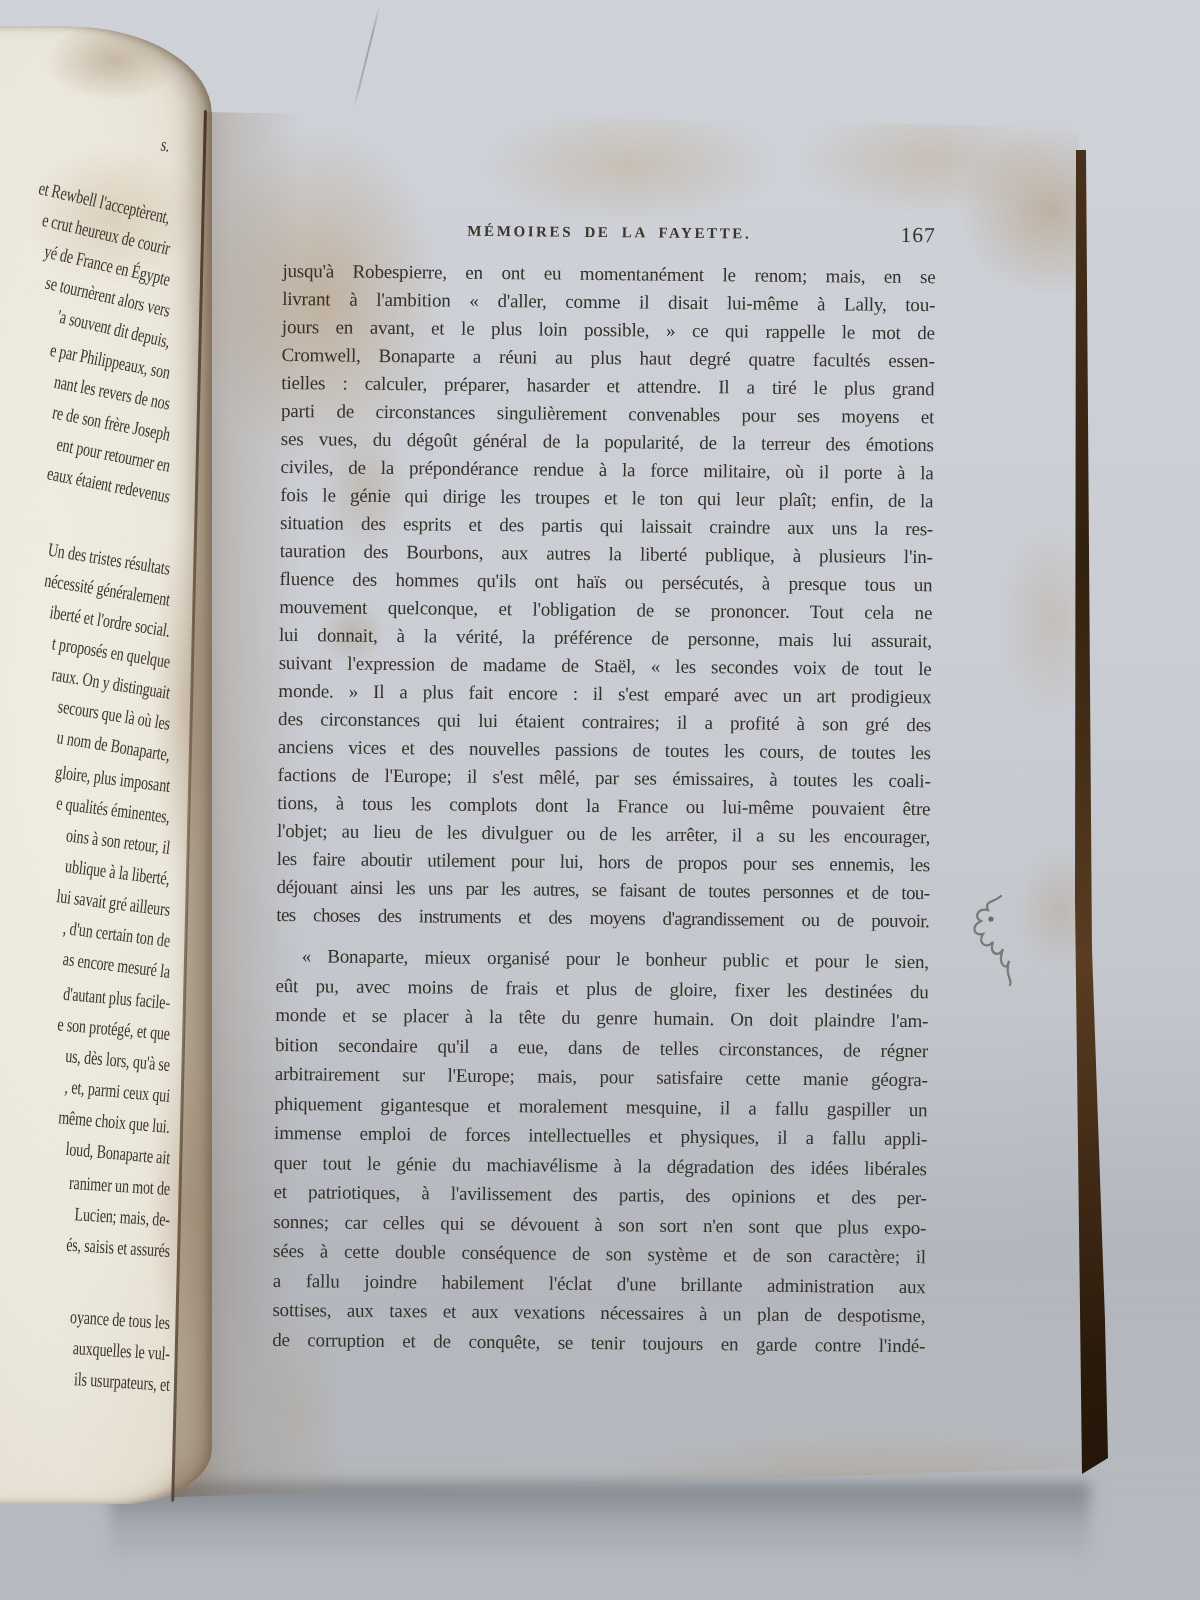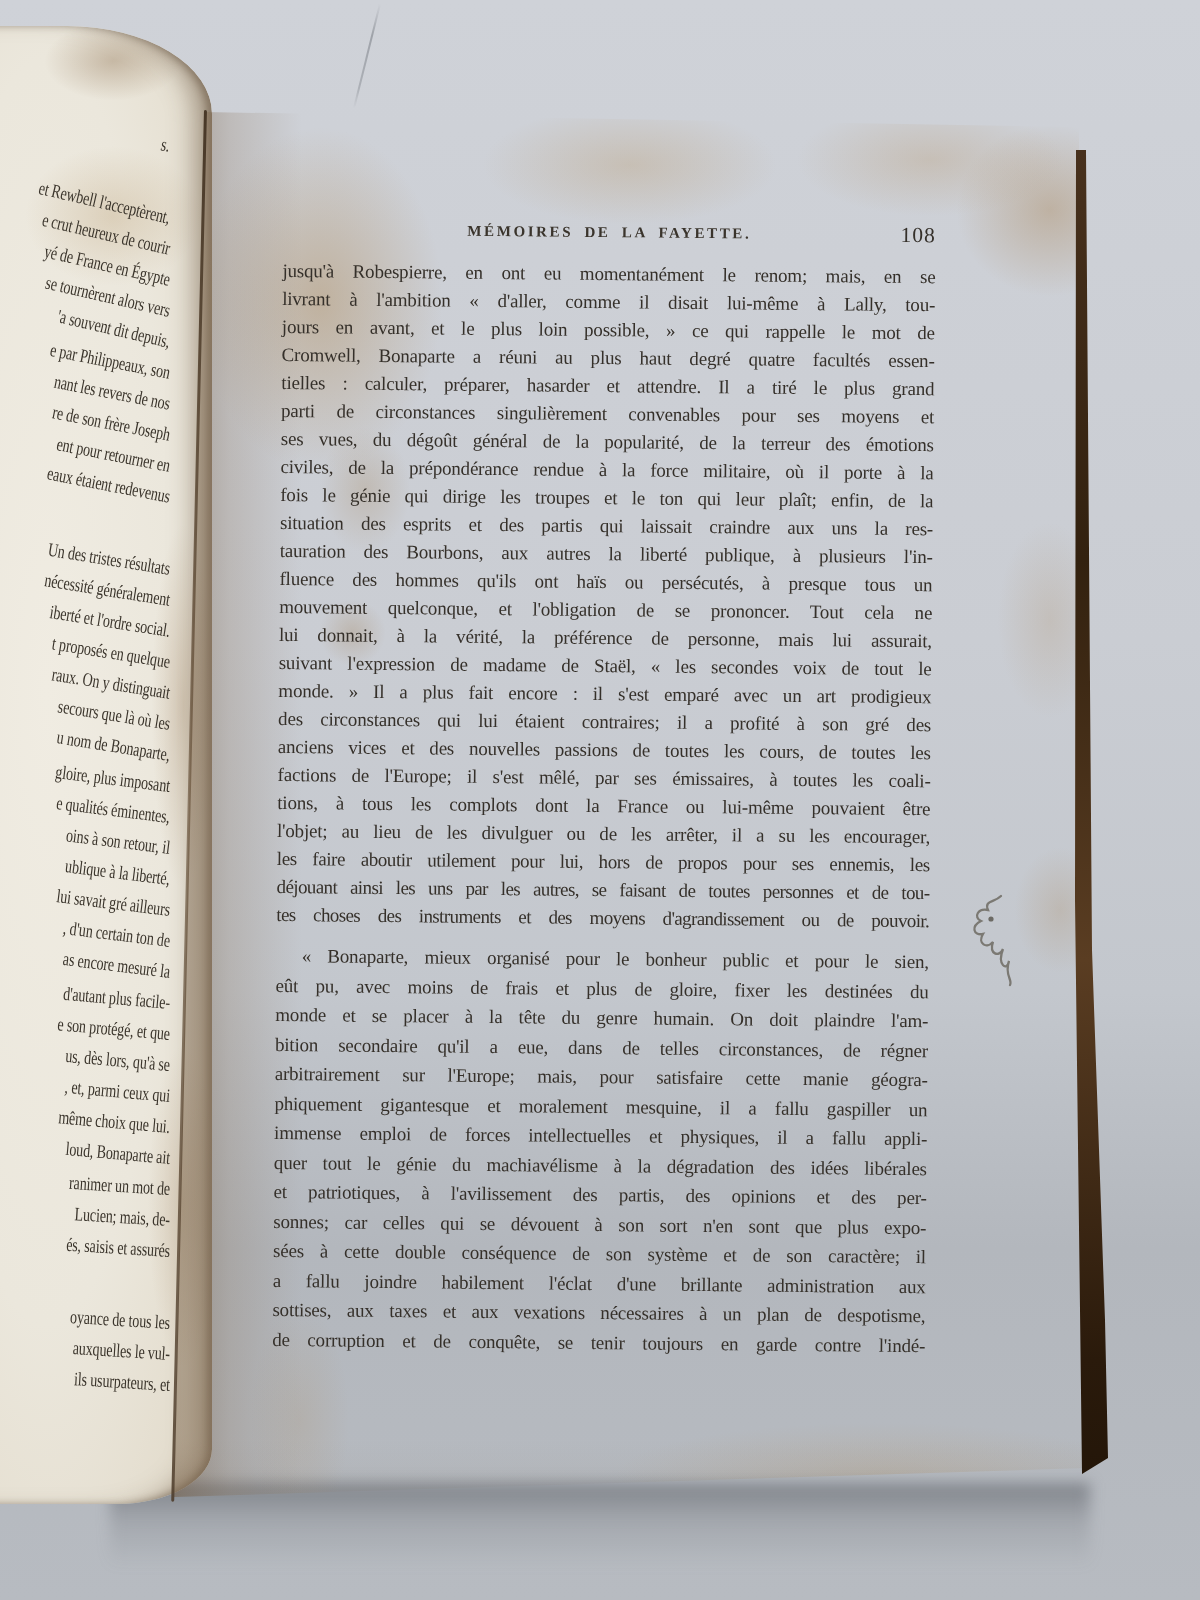--- a/index.html
+++ b/index.html
@@ -154,21 +154,21 @@
         <div class="lline">ils usurpateurs, et</div>
       </div>
   </div>
 
   <div class="right-page">
     <div class="stains"></div>
     <div class="gutter-shade"></div>
     <div class="page-text">
       <div class="pheader">
         <span class="running-title">MÉMOIRES DE LA FAYETTE.</span>
-        <span class="page-number">108</span>
+        <span class="page-number">167</span>
       </div>
       <div class="para p1">
           <div class="line">jusqu'à Robespierre, en ont eu momentanément le renom; mais, en se</div>
           <div class="line">livrant à l'ambition « d'aller, comme il disait lui-même à Lally, tou-</div>
           <div class="line">jours en avant, et le plus loin possible, » ce qui rappelle le mot de</div>
           <div class="line">Cromwell, Bonaparte a réuni au plus haut degré quatre facultés essen-</div>
           <div class="line">tielles : calculer, préparer, hasarder et attendre. Il a tiré le plus grand</div>
           <div class="line">parti de circonstances singulièrement convenables pour ses moyens et</div>
           <div class="line">ses vues, du dégoût général de la popularité, de la terreur des émotions</div>
           <div class="line">civiles, de la prépondérance rendue à la force militaire, où il porte à la</div>

